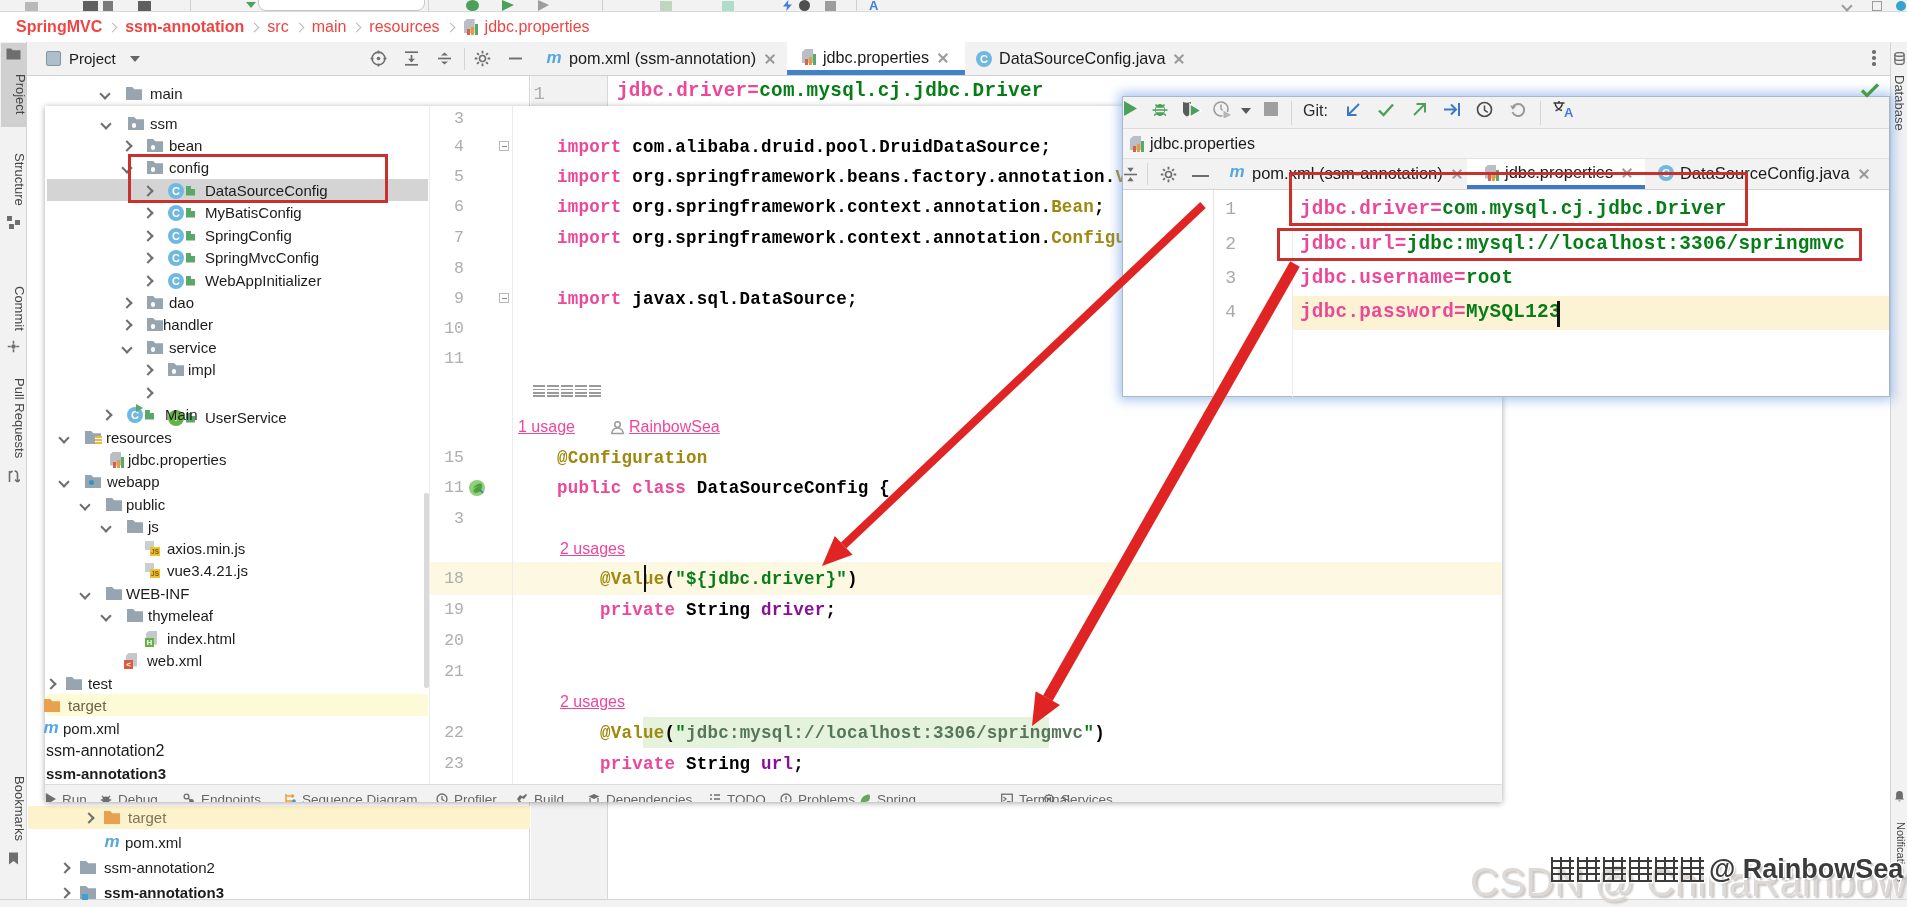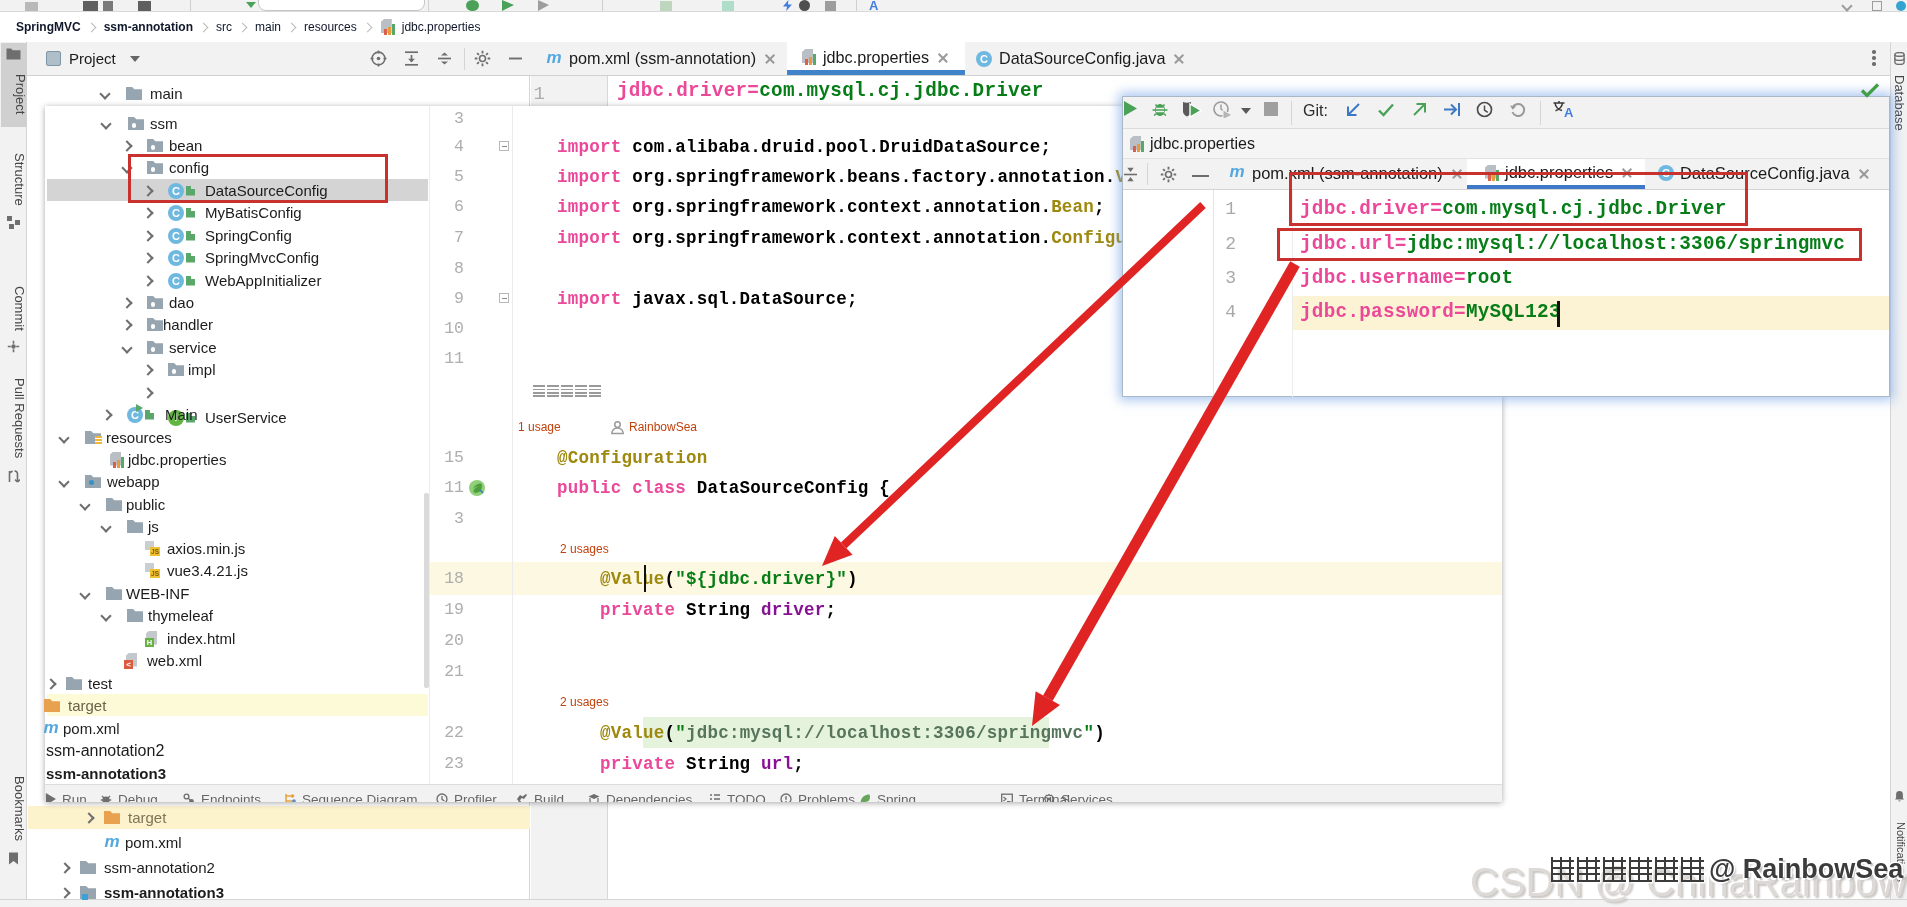--- a/index.html
+++ b/index.html
@@ -42,21 +42,21 @@
   <div class="abs" style="left:799px;top:0px;width:11px;height:11px;border-radius:50%;background:#4f4f4f;"></div>
   <div class="abs" style="left:825px;top:1px;width:11px;height:10px;background:#9d9d9d;"></div>
   <div class="abs" style="left:856px;top:0;width:1px;height:11px;background:#d0d0d0;"></div>
   <div class="abs" style="left:869px;top:0px;font-size:13px;font-weight:bold;color:#3f7ee0;line-height:11px;">A</div>
   <div class="abs" style="left:1843px;top:2px;width:8px;height:8px;border-right:2px solid #9d9d9d;border-bottom:2px solid #9d9d9d;transform:rotate(45deg);"></div>
   <div class="abs" style="left:1872px;top:1px;width:10px;height:10px;border:1.5px solid #9d9d9d;"></div>
   <div class="abs" style="left:1896px;top:1px;width:10px;height:10px;border-radius:50%;background:#35a3d0;"></div>
 </div>
 
 <div class="abs" style="left:0;top:12px;width:1907px;height:30px;background:#ffffff;"></div>
-<div class="row" style="left:16px;top:12px;height:30px;font-size:12px;color:#0f172a;" id="breadcrumb">
+<div class="row" style="left:16px;top:12px;height:30px;font-size:16px;color:#ef4444;" id="breadcrumb">
   <b>SpringMVC</b>
     <span class="bsep"></span>
   <b>ssm-annotation</b>
     <span class="bsep"></span>
   <span>src</span>
     <span class="bsep"></span>
   <span>main</span>
     <span class="bsep"></span>
   <span>resources</span>
     <span class="bsep"></span>
@@ -468,21 +468,21 @@
       <span>ssm-annotation2</span>
     </div>
   <div class="trow" style="left:46px;top:762px;">
       <span style="font-weight:bold;">ssm-annotation3</span>
     </div>
 </div>
 <div id="overlay-editor">
   <style>
     .oln { position:absolute; left:404px; width:60px; text-align:right; font-size:16.5px; color:#aeaeae; font-family:"Liberation Mono", monospace; height:22px; line-height:22px; }
     .ocode { position:absolute; left:518px; height:22px; line-height:22px; font-size:17.5px; font-weight:bold; font-family:"Liberation Mono", monospace; white-space:pre; color:#000; letter-spacing:0.24px;margin-left:39px; }
-    .inlay { position:absolute; color:#c2410c; font-size:12px; height:22px; line-height:22px; white-space:nowrap; }
+    .inlay { position:absolute; color:#ec4899; font-size:16px; height:22px; line-height:22px; white-space:nowrap;text-decoration:underline; }
     .cjk { display:inline-block; background:repeating-linear-gradient(0deg, #9a9a9a 0 1.5px, transparent 1.5px 3.4px); margin-right:2px; }
   </style>
 
   <div class="abs" style="left:430px;top:562px;width:1072px;height:33px;background:#fcf8e1;"></div>
 
   <div class="abs" style="left:643px;top:717px;width:406px;height:31px;background:#e5f3dc;"></div>
 
   <div class="abs" style="left:512px;top:106px;width:1px;height:679px;background:#ececec;"></div>
 
   <div class="oln" style="top:108px;">3</div>

